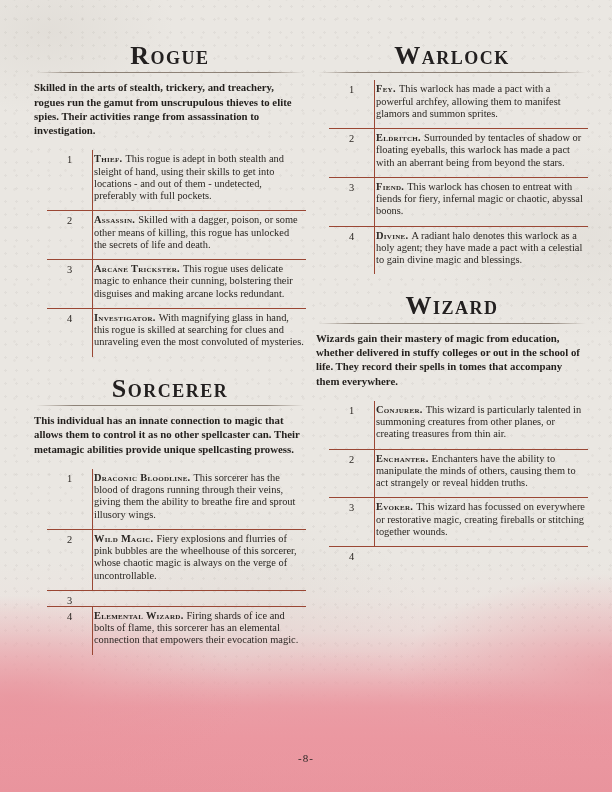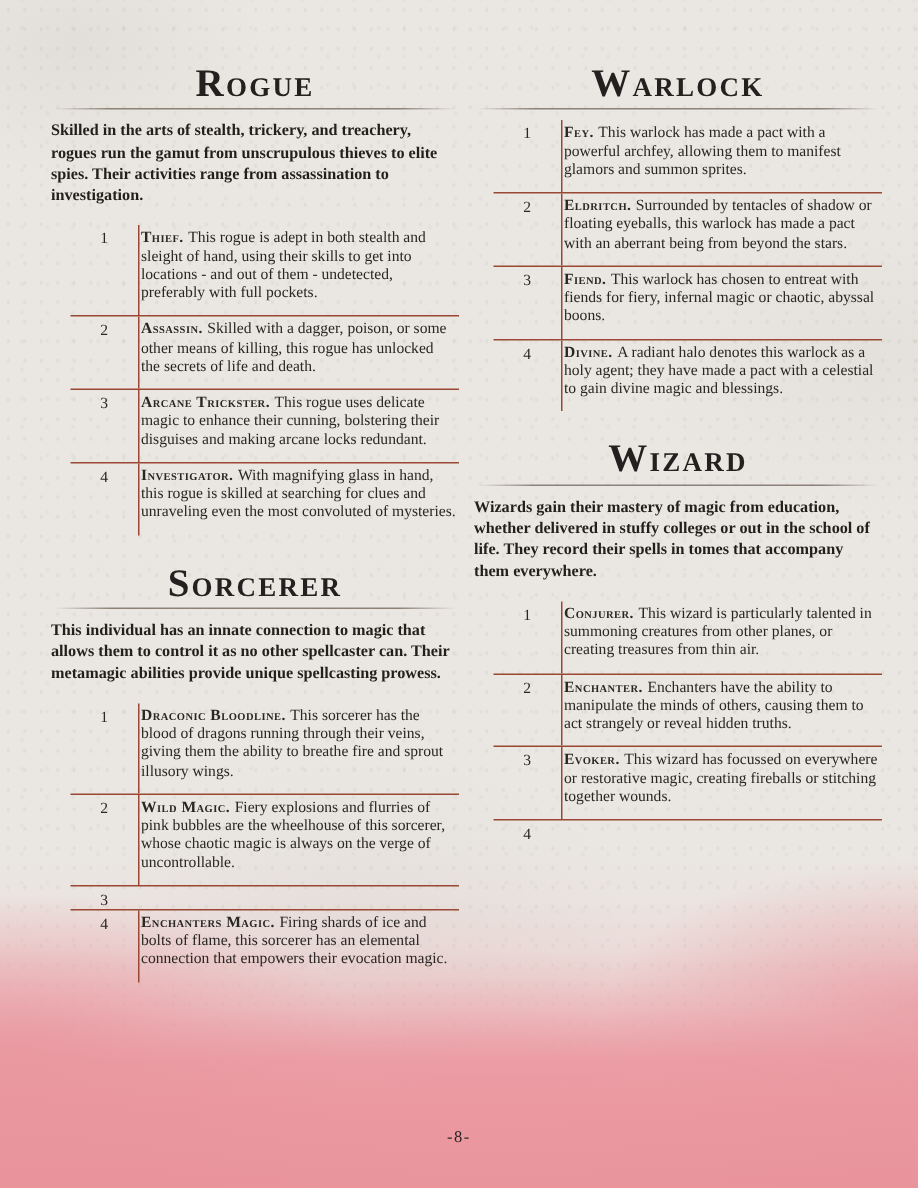--- a/index.html
+++ b/index.html
@@ -117,21 +117,21 @@
         </div>
         <div class="row">
           <div class="num">2</div>
           <div class="desc"><span class="lead">Wild Magic.</span><span>Fiery explosions and flurries of pink bubbles are the wheelhouse of this sorcerer, whose chaotic magic is always on the verge of uncontrollable.</span></div>
         </div>
         <div class="row">
           <div class="num">3</div>
         </div>
         <div class="row">
           <div class="num">4</div>
-          <div class="desc"><span class="lead">Enchanters Magic.</span><span>Firing shards of ice and bolts of flame, this sorcerer has an elemental connection that empowers their evocation magic.</span></div>
+          <div class="desc"><span class="lead">Elemental Wizard.</span><span>Firing shards of ice and bolts of flame, this sorcerer has an elemental connection that empowers their evocation magic.</span></div>
         </div>
       </div>
     </div>
 
   </div>
 
   <div class="col">
 
     <div class="sec">
       <h2 class="title">Warlock</h2>

